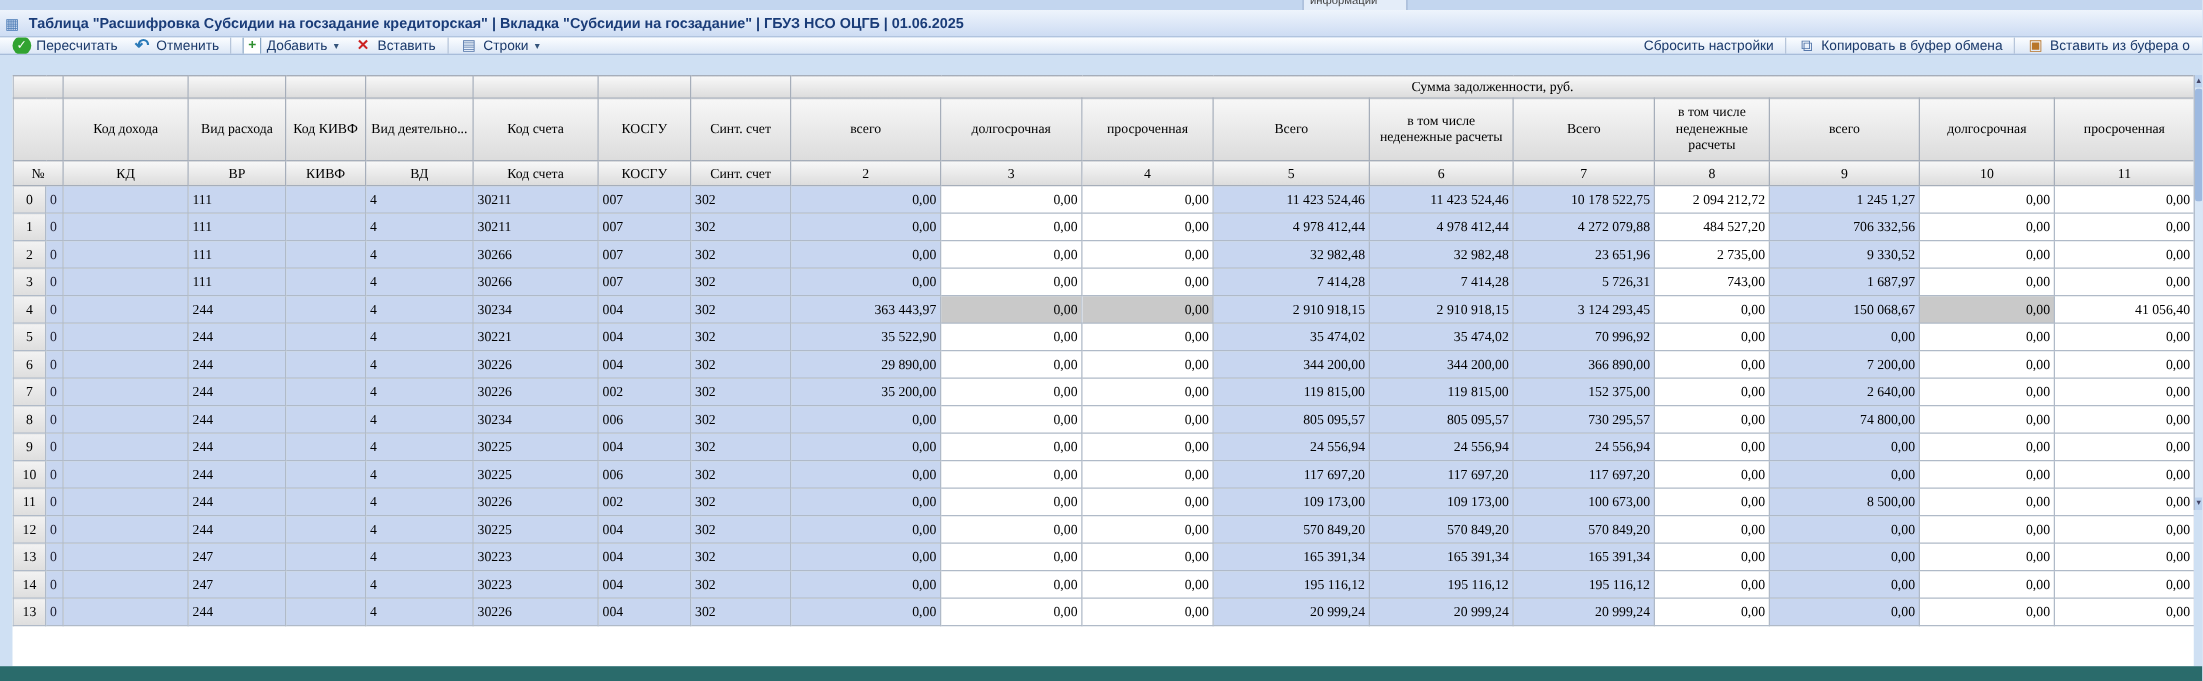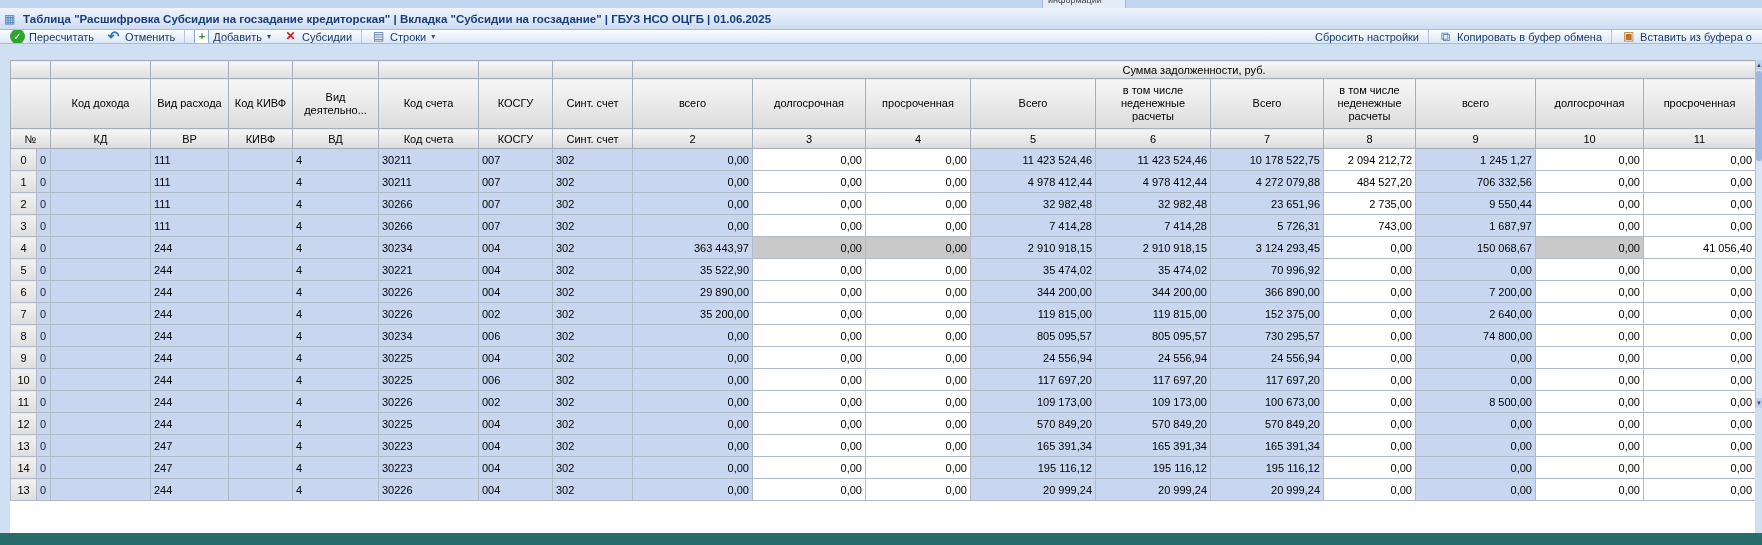--- a/index.html
+++ b/index.html
@@ -41,21 +41,21 @@
   .ic-rows{color:#5577aa;}
   .ic-rows::before{content:"\25A4";}
   .ic-copy{color:#5577aa;font-size:13px;}
   .ic-copy::before{content:"\29C9";}
   .ic-paste{color:#b8762a;font-size:12px;}
   .ic-paste::before{content:"\25A3";}
   .caret{font-size:8px;color:#33537a;margin-left:1px;}
   .caret::before{content:"\25BE";}
 
   
-  .table-area{position:absolute;top:60px;left:0;width:100%;height:348px;display:flex;}
+  .table-area{position:absolute;top:60px;left:0;width:100%;height:348px;display:flex;font-family:Liberation Serif, serif;}
   .left-margin{width:10px;flex:0 0 auto;background:#cfe0f3;}
   .grid-wrap{width:1745px;height:473px;overflow:hidden;background:#fff;flex:0 0 auto;}
   table.grid{border-collapse:collapse;table-layout:fixed;width:1745px;}
   .grid th,.grid td{border:1px solid var(--grid-border);font-size:11px;padding:0 3px;
     overflow:hidden;white-space:nowrap;box-sizing:border-box;}
   .grid th{background:linear-gradient(#f7f7f7,#dcdcdc);font-weight:normal;text-align:center;
     color:#000;border-color:var(--hdr-border);vertical-align:middle;}
   tr.h1 th,tr.h2 th,tr.h3 th{height:18px;}
   tr.h4 th{height:50px;white-space:normal;line-height:13px;padding:1px 3px;}
   tr.h5 th{height:20px;}
@@ -105,21 +105,21 @@
       <span>Отменить</span>
     </button>
     <span class="tb-sep"></span>
     <button class="tb-btn">
       <span class="ic ic-add"></span>
       <span>Добавить</span>
       <span class="caret"></span>
     </button>
     <button class="tb-btn">
       <span class="ic ic-del"></span>
-      <span>Субсидии</span>
+      <span>Вставить</span>
     </button>
     <span class="tb-sep"></span>
     <button class="tb-btn">
       <span class="ic ic-rows"></span>
       <span>Строки</span>
       <span class="caret"></span>
     </button>
 
     <span class="tb-spacer"></span>
 
@@ -269,21 +269,21 @@
               <td class="c-code">30266</td>
               <td class="c-code">007</td>
               <td class="c-code">302</td>
               <td class="c-blue num">0,00</td>
               <td class="c-white num">0,00</td>
               <td class="c-white num">0,00</td>
               <td class="c-blue num">32 982,48</td>
               <td class="c-blue num">32 982,48</td>
               <td class="c-blue num">23 651,96</td>
               <td class="c-white num">2 735,00</td>
-              <td class="c-blue num">9 550,44</td>
+              <td class="c-blue num">9 330,52</td>
               <td class="c-white num">0,00</td>
               <td class="c-white num">0,00</td>
             </tr>
             <tr>
               <td class="c-num">3</td>
               <td class="c-marker">0</td>
               <td class="c-code"></td>
               <td class="c-code">111</td>
               <td class="c-code"></td>
               <td class="c-code">4</td>

